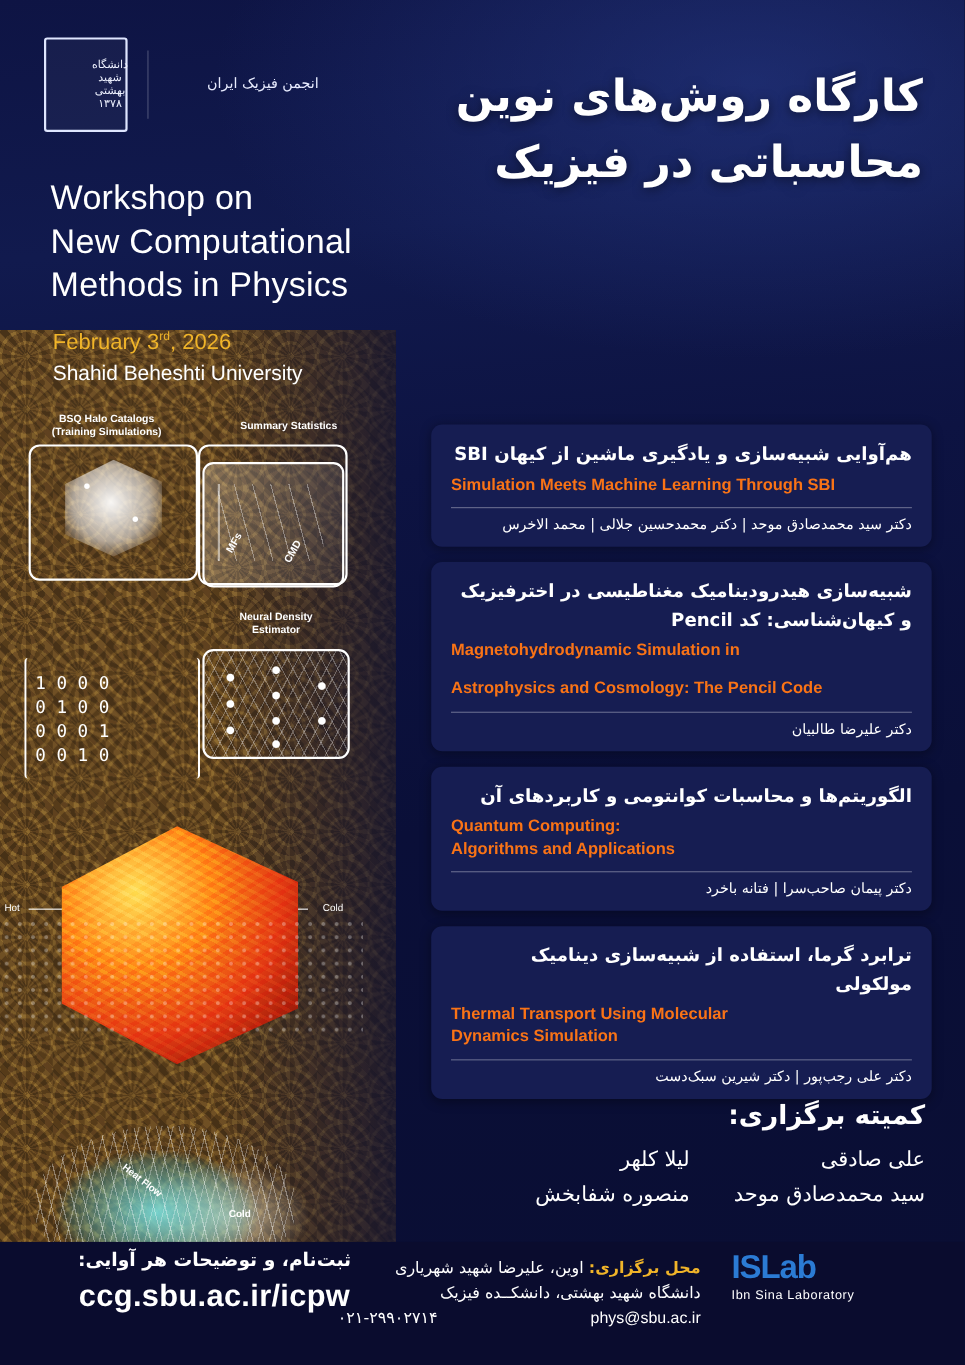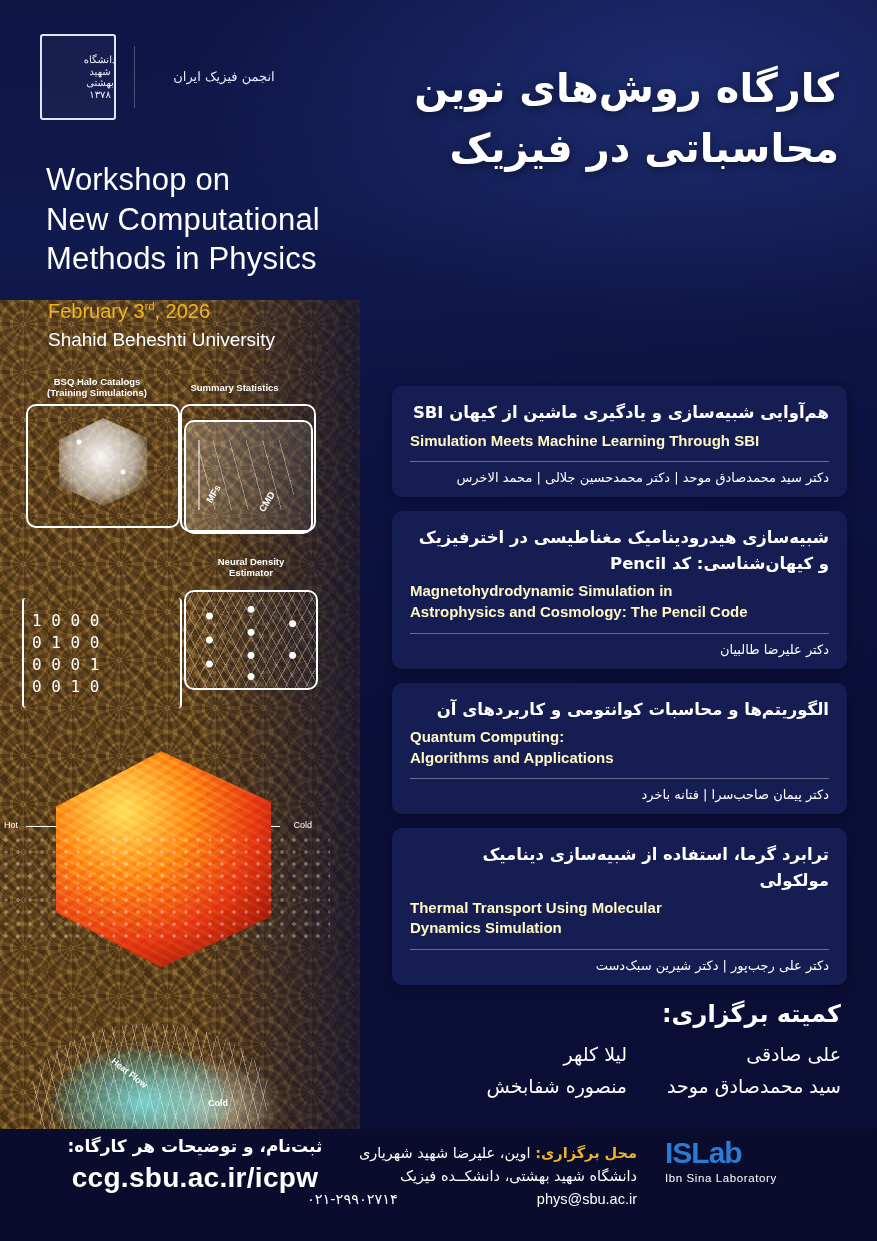--- a/index.html
+++ b/index.html
@@ -47,21 +47,21 @@
     display:flex;align-items:center;justify-content:center;color:#eef2ff;
     font-size:10px;text-align:center;line-height:1.15;letter-spacing:.3px;
     background:rgba(255,255,255,.04);
   }
   .logo-sbu span{display:block;transform:scale(1.0);padding-left:44px;}
   .logo-ips{
     width:150px;height:62px;color:#e8ecff;
     display:flex;align-items:center;justify-content:center;
     font-family:"DejaVu Serif", serif;font-size:13px;
     border-left:1px solid rgba(255,255,255,.25);
-    padding-left:14px;
+    padding-left:29px;
     text-align:center;line-height:1.3;
   }
   
   .fa-title{
     position:absolute;right:38px;top:58px;width:430px;
     text-align:right;direction:rtl;
     color:#ffffff;
     font-family:"DejaVu Sans", sans-serif;
     font-size:40px;line-height:1.5;font-weight:700;
     text-shadow:0 2px 10px rgba(0,0,0,.5);
@@ -90,21 +90,21 @@
     margin-bottom:14px;
     padding:14px 18px 10px 18px;
     direction:rtl;text-align:right;
     box-shadow:0 2px 10px rgba(0,0,0,.35);
   }
   .card .fa{
     color:#ffffff;font-family:"DejaVu Sans",sans-serif;
     font-size:16.5px;line-height:1.55;font-weight:700;
   }
   .card .en{
-    color:#fef9c3;font-size:15px;line-height:1.35;font-weight:700;
+    color:#f97316;font-size:15px;line-height:1.35;font-weight:700;
     margin-top:5px;direction:ltr;text-align:left;
   }
   .card .sep{
     height:1px;background:rgba(255,255,255,.35);
     margin:10px 0 7px 0;
   }
   .card .speakers{
     color:#ffffff;font-family:"DejaVu Sans",sans-serif;
     font-size:13px;line-height:1.4;
   }
@@ -292,21 +292,21 @@
       <div class="fa">هم‌آوایی شبیه‌سازی و یادگیری ماشین از کیهان SBI</div>
       <div class="en">Simulation Meets Machine Learning Through SBI</div>
       <div class="sep"></div>
       <div class="speakers">دکتر سید محمدصادق موحد | دکتر محمدحسین جلالی | محمد الاخرس</div>
     </div>
 
     <div class="card">
       <div class="fa">شبیه‌سازی هیدرودینامیک مغناطیسی در اخترفیزیک</div>
       <div class="fa">و کیهان‌شناسی: کد Pencil</div>
       <div class="en">Magnetohydrodynamic Simulation in</div>
-      <div class="en" style="margin-top:1px">Astrophysics and Cosmology: The Pencil Code</div>
+      <div class="en" style="margin-top:15px">Astrophysics and Cosmology: The Pencil Code</div>
       <div class="sep"></div>
       <div class="speakers">دکتر علیرضا طالبیان</div>
     </div>
 
     <div class="card">
       <div class="fa">الگوریتم‌ها و محاسبات کوانتومی و کاربردهای آن</div>
       <div class="en">Quantum Computing:</div>
       <div class="en" style="margin-top:0">Algorithms and Applications</div>
       <div class="sep"></div>
       <div class="speakers">دکتر پیمان صاحب‌سرا | فتانه باخرد</div>
@@ -336,21 +336,21 @@
   </div>
 
   <div class="diagram">
     <div class="dg-label" style="left:14px;top:0;width:150px;">
       <span>BSQ Halo Catalogs</span><br>
       <span>(Training Simulations)</span>
     </div>
     <div class="dg-box" style="left:18px;top:28px;width:150px;height:120px;"></div>
     <div class="halo"></div>
 
-    <div class="dg-label" style="left:164px;top:6px;width:125px;">Summary Statistics</div>
+    <div class="dg-label" style="left:192px;top:6px;width:125px;">Summary Statistics</div>
     <div class="dg-box" style="left:172px;top:28px;width:132px;height:124px;"></div>
     <div class="stats"></div>
     <div class="dg-label" style="left:196px;top:112px;transform:rotate(-60deg);">MFs</div>
     <div class="dg-label" style="left:248px;top:120px;transform:rotate(-60deg);">CMD</div>
 
     <div class="dg-label" style="left:180px;top:180px;width:126px;">
       <span>Neural Density</span><br>
       <span>Estimator</span>
     </div>
     <div class="nn"></div>
@@ -373,21 +373,21 @@
 
   <div class="dome">
     <span class="lbl flow">Heat Flow</span>
     <span class="lbl cold">Cold</span>
     <span class="lbl hot">Hot</span>
   </div>
 
   <div class="footer"></div>
 
   <div class="footer-reg">
-    <div class="fa">ثبت‌نام، و توضیحات هر کارگاه:</div>
+    <div class="fa">ثبت‌نام، و توضیحات هر آوایی:</div>
     <div class="url">ccg.sbu.ac.ir/icpw</div>
   </div>
 
   <div class="footer-info">
     <div>
       <span class="k">محل برگزاری:</span>
       <span>اوین، علیرضا شهید شهریاری</span>
     </div>
     <div>دانشگاه شهید بهشتی، دانشکــده فیزیک</div>
     <div class="mailrow">

